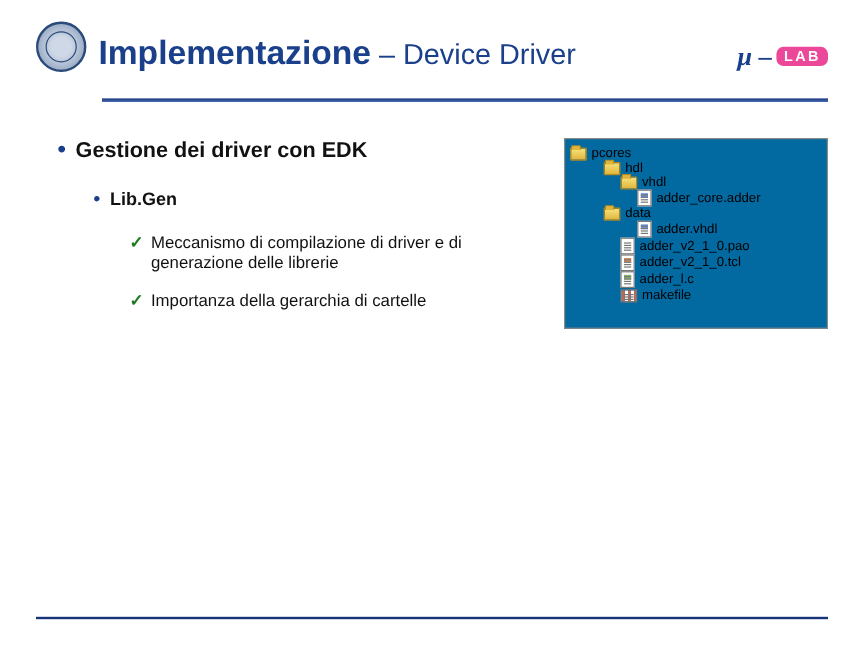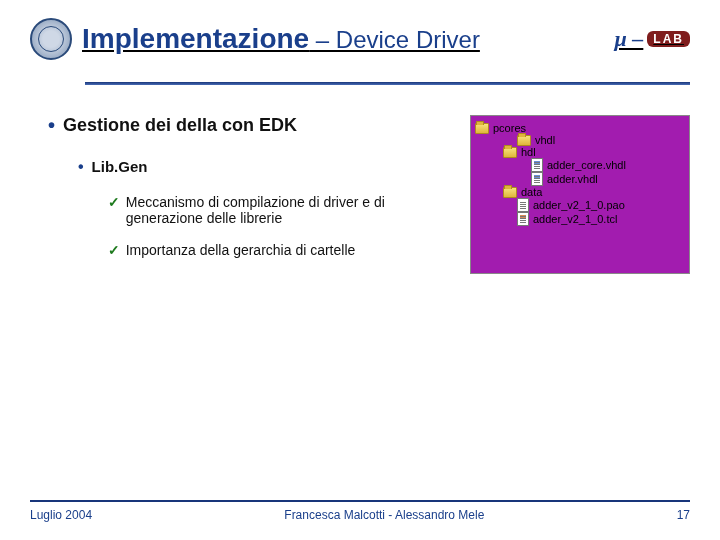--- a/index.html
+++ b/index.html
@@ -1,35 +1,35 @@
 <!DOCTYPE html>
 <html><head>
 <meta charset="utf-8">
 <style>
   * { margin: 0; padding: 0; box-sizing: border-box; }
   body { width: 720px; height: 540px; font-family: Verdana, Geneva, sans-serif; background: #fff; position: relative; }
   .slide { width: 100%; height: 100%; padding: 18px 30px 20px 30px; position: relative; }
-  .header { display: flex; align-items: center; gap: 10px; margin-bottom: 22px; text-decoration: underline; }
+  .header { display: flex; align-items: flex-end; gap: 10px; margin-bottom: 22px; }
   .seal { width: 42px; height: 42px; border-radius: 50%; border: 2px solid #2a4a7a; background: radial-gradient(circle,#cfd8e6 30%,#9fb0c8 70%); position: relative; flex-shrink: 0; }
   .seal::after{content:"";position:absolute;inset:6px;border:1px solid #2a4a7a;border-radius:50%;}
   .title { font-family: "Trebuchet MS", sans-serif; font-size: 28px; font-weight: bold; color: #1a3f8b; }
   .title .thin { font-weight: normal; font-size: 24px; }
   .logo { margin-left:auto; display:flex; align-items:center; gap:4px; }
   .mu { font-family: serif; font-style: italic; font-size: 22px; color:#1a3f8b; font-weight:bold;}
-  .lab-badge{ background:#7f1d1d; color:#fff; padding:1px 6px; border-radius:6px; font-size:12px; font-weight:bold; letter-spacing:2px;}
+  .lab-badge{ background:#ec4899; color:#fff; padding:1px 6px; border-radius:6px; font-size:12px; font-weight:bold; letter-spacing:2px;}
   .hr1 { height:3px; background:linear-gradient(to bottom,#18357a,#4a6db5); margin:4px 0 30px 55px;}
   .content { display:flex; gap:12px; padding-left:18px;}
   .left { flex:1; }
   .b1 { display:flex; gap:8px; font-weight:bold; font-size:18px; color:#111; margin-bottom:22px;}
   .dot1{color:#1a3f8b;font-size:20px;line-height:20px;}
   .b2 { display:flex; gap:8px; font-weight:bold; font-size:15px; color:#111; margin-left:30px; margin-bottom:18px;}
   .dot2{color:#1a3f8b;font-size:16px;}
   .b3 { display:flex; gap:6px; font-size:14px; color:#111; margin-left:60px; margin-bottom:16px; max-width:340px;}
   .check{color:#1e7a1e;font-weight:bold;}
-  .tree{ border:1px solid #888; padding:6px 8px 6px 4px; font-family:Tahoma,sans-serif; font-size:11px; color:#000; width:220px; background:#a21caf;}
+  .tree{ border:1px solid #888; padding:6px 8px 6px 4px; font-family:Tahoma,sans-serif; font-size:11px; color:#000; width:220px; background:#0369a1;}
   .node{display:flex;align-items:center;gap:4px;white-space:nowrap;}
   .ind1{padding-left:14px}.ind2{padding-left:28px}.ind3{padding-left:42px}.ind4{padding-left:56px}
   .folder{width:14px;height:11px;background:linear-gradient(#f6e27a,#e0b53c);border:1px solid #b08a1e;border-radius:1px;display:inline-block;position:relative;flex-shrink:0;}
   .folder::before{content:"";position:absolute;top:-3px;left:0;width:6px;height:3px;background:#e0b53c;border:1px solid #b08a1e;border-bottom:none;border-radius:1px 1px 0 0;}
   .file{width:12px;height:14px;background:#fff;border:1px solid #777;display:inline-block;flex-shrink:0;position:relative;}
   .file::after{content:"";position:absolute;top:3px;left:2px;right:2px;height:1px;background:#777;box-shadow:0 2px 0 #777,0 4px 0 #777,0 6px 0 #777;}
   .file.vhdl::before{content:"";position:absolute;inset:2px 2px 6px 2px;background:#6a8fd6;}
   .file.tcl::before{content:"";position:absolute;inset:2px 2px 6px 2px;background:#d98a5a;}
   .file.h::before{content:"";position:absolute;inset:2px 2px 6px 2px;background:#c97a9a;}
   .file.c::before{content:"";position:absolute;inset:2px 2px 6px 2px;background:#8ab56a;}
@@ -54,73 +54,76 @@
       <span class="mu">µ –</span>
       <span class="lab-badge">LAB</span>
     </div>
   </div>
   <div class="hr1"></div>
 
   <div class="content">
     <div class="left">
       <div class="b1">
         <span class="dot1">•</span>
-        <span>Gestione dei della con EDK</span>
+        <span>Gestione dei driver con EDK</span>
       </div>
       <div class="b2">
         <span class="dot2">•</span>
         <span>Lib.Gen</span>
       </div>
       <div class="b3">
         <span class="check">✓</span>
         <span>Meccanismo di compilazione di driver e di generazione delle librerie</span>
       </div>
       <div class="b3">
         <span class="check">✓</span>
         <span>Importanza della gerarchia di cartelle</span>
       </div>
     </div>
 
     <div class="tree">
       <div class="node">
           <span class="folder"></span>
           <span>pcores</span>
         </div>
+      <div class="node ind2">
+          <span class="folder"></span>
+          <span>hdl</span>
+        </div>
       <div class="node ind3">
           <span class="folder"></span>
           <span>vhdl</span>
         </div>
+      <div class="node ind4">
+          <span class="file vhdl"></span>
+          <span>adder_core.adder</span>
+        </div>
       <div class="node ind2">
           <span class="folder"></span>
-          <span>hdl</span>
-        </div>
-      <div class="node ind4">
-          <span class="file vhdl"></span>
-          <span>adder_core.vhdl</span>
+          <span>data</span>
         </div>
       <div class="node ind4">
           <span class="file vhdl"></span>
           <span>adder.vhdl</span>
-        </div>
-      <div class="node ind2">
-          <span class="folder"></span>
-          <span>data</span>
         </div>
       <div class="node ind3">
           <span class="file"></span>
           <span>adder_v2_1_0.pao</span>
         </div>
       <div class="node ind3">
           <span class="file tcl"></span>
           <span>adder_v2_1_0.tcl</span>
         </div>
+      <div class="node ind3">
+          <span class="file c"></span>
+          <span>adder_l.c</span>
+        </div>
+      <div class="node ind3">
+          <span class="file mk"></span>
+          <span>makefile</span>
+        </div>
     </div>
   </div>
 
   <div class="footer">
     <div class="hr2"></div>
-    <div class="frow">
-      <span class="date">Luglio 2004</span>
-      <span class="auth">Francesca Malcotti - Alessandro Mele</span>
-      <span class="num">17</span>
-    </div>
   </div>
 </div>
 
 </body></html>

